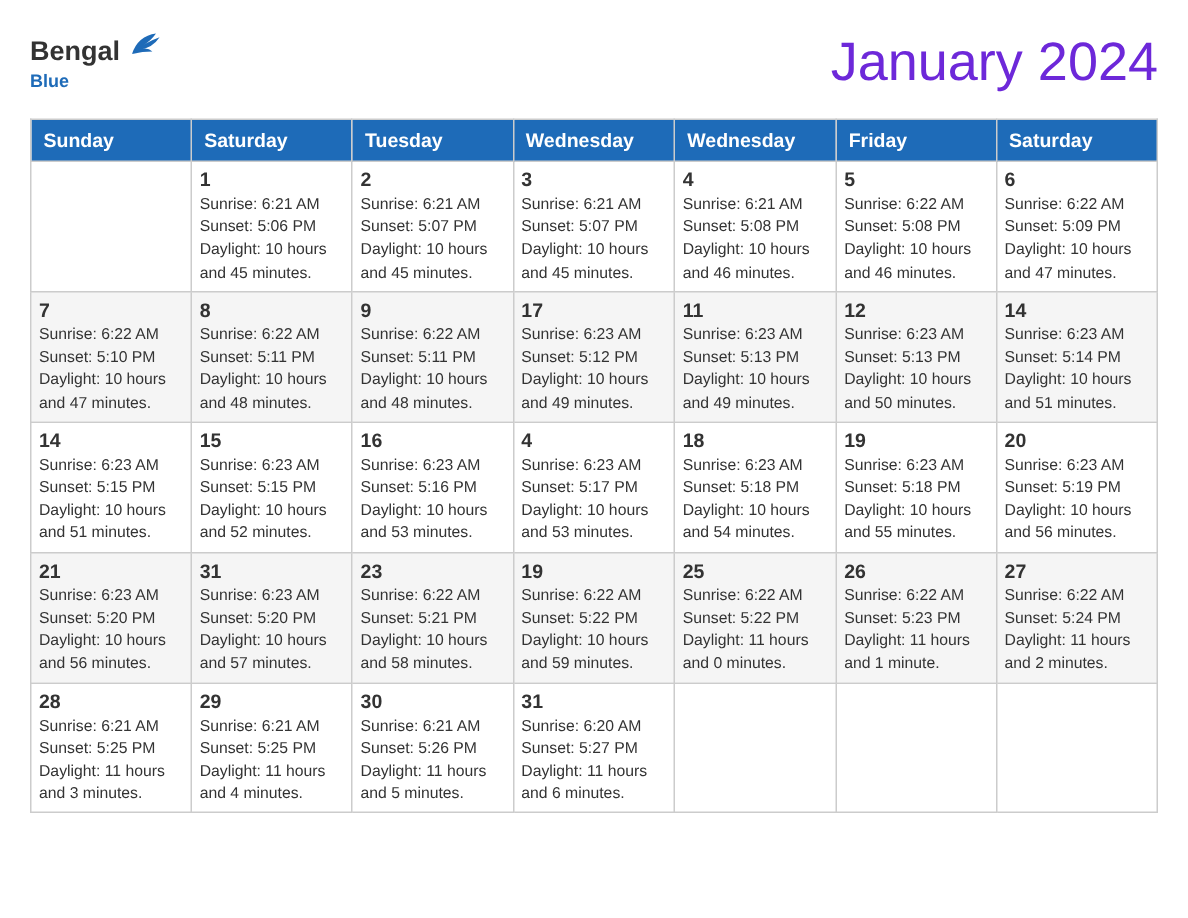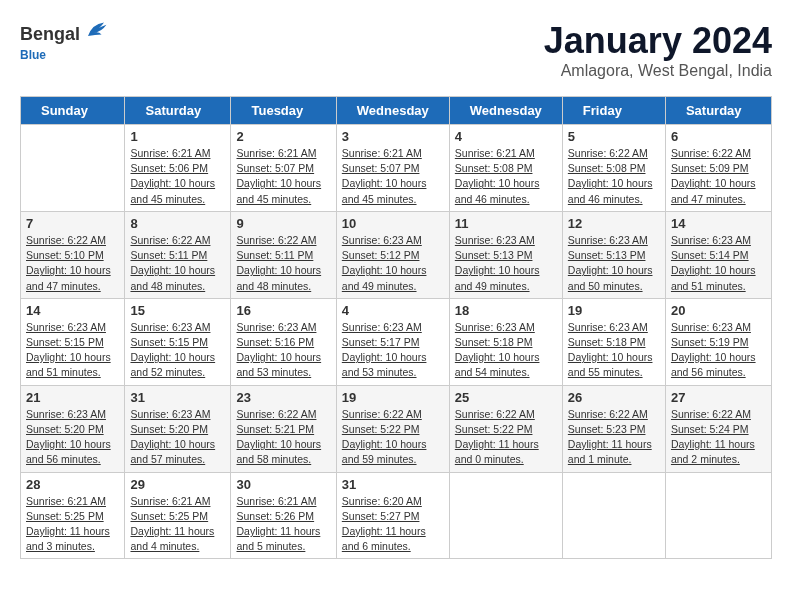--- a/index.html
+++ b/index.html
@@ -33,36 +33,36 @@
     .logo-bird {
       width: 24px;
       height: 20px;
       margin-left: 4px;
     }
     .title-area {
       text-align: right;
     }
     .month-title {
       font-size: 36px;
-      font-weight: bold;
-      color: #0f172a;
+      font-weight: normal;
+      color: #6d28d9;
     }
     .subtitle {
       font-size: 16px;
       color: #555;
     }
     .calendar-table {
       width: 100%;
       border-collapse: collapse;
       font-size: 11px;
     }
     .calendar-table thead tr th {
       background-color: #1e6bb8;
       color: #fff;
-      padding: 6px 20px;
+      padding: 6px 8px;
       text-align: left;
       font-size: 13px;
       font-weight: bold;
       border: 1px solid #ccc;
     }
     .calendar-table tbody tr td {
       vertical-align: top;
       border: 1px solid #ccc;
       padding: 4px 5px;
       width: 108px;
@@ -76,42 +76,40 @@
       font-size: 13px;
       font-weight: bold;
       color: #333;
       display: block;
       margin-bottom: 2px;
     }
     .day-info {
       font-size: 10.5px;
       color: #333;
       line-height: 1.45;
-      text-decoration: underline;
     }
     .empty-cell {
       background: #fff !important;
     }
   </style>
 </head>
 <body>
 
 <div class="header-area">
   <div class="logo">
     <div>
       <span class="logo-text-general">Bengal</span><svg class="logo-bird" viewBox="0 0 30 25">
         <path d="M5 20 Q10 5 25 3 Q20 10 15 12 Q22 8 28 6 Q22 15 12 16 Q18 14 22 18 Q14 18 5 20Z" fill="#1e6bb8"></path>
       </svg>
       <br>
       <span class="logo-text-blue">Blue</span>
     </div>
   </div>
   <div class="title-area">
     <div class="month-title">January 2024</div>
-    <div class="subtitle">Amlagora, West Bengal, India</div>
   </div>
 </div>
 
 <table class="calendar-table">
   <thead>
     <tr>
     <th>Sunday</th>
         <th>Saturday</th>
         <th>Tuesday</th>
         <th>Wednesday</th>
@@ -155,21 +153,21 @@
         </td>
         <td>
           <span class="day-number">8</span>
           <div class="day-info">Sunrise: 6:22 AM<br>Sunset: 5:11 PM<br>Daylight: 10 hours<br>and 48 minutes.</div>
         </td>
         <td>
           <span class="day-number">9</span>
           <div class="day-info">Sunrise: 6:22 AM<br>Sunset: 5:11 PM<br>Daylight: 10 hours<br>and 48 minutes.</div>
         </td>
         <td>
-          <span class="day-number">10</span>
+          <span class="day-number">17</span>
           <div class="day-info">Sunrise: 6:23 AM<br>Sunset: 5:12 PM<br>Daylight: 10 hours<br>and 49 minutes.</div>
         </td>
         <td>
           <span class="day-number">11</span>
           <div class="day-info">Sunrise: 6:23 AM<br>Sunset: 5:13 PM<br>Daylight: 10 hours<br>and 49 minutes.</div>
         </td>
         <td>
           <span class="day-number">12</span>
           <div class="day-info">Sunrise: 6:23 AM<br>Sunset: 5:13 PM<br>Daylight: 10 hours<br>and 50 minutes.</div>
         </td>

